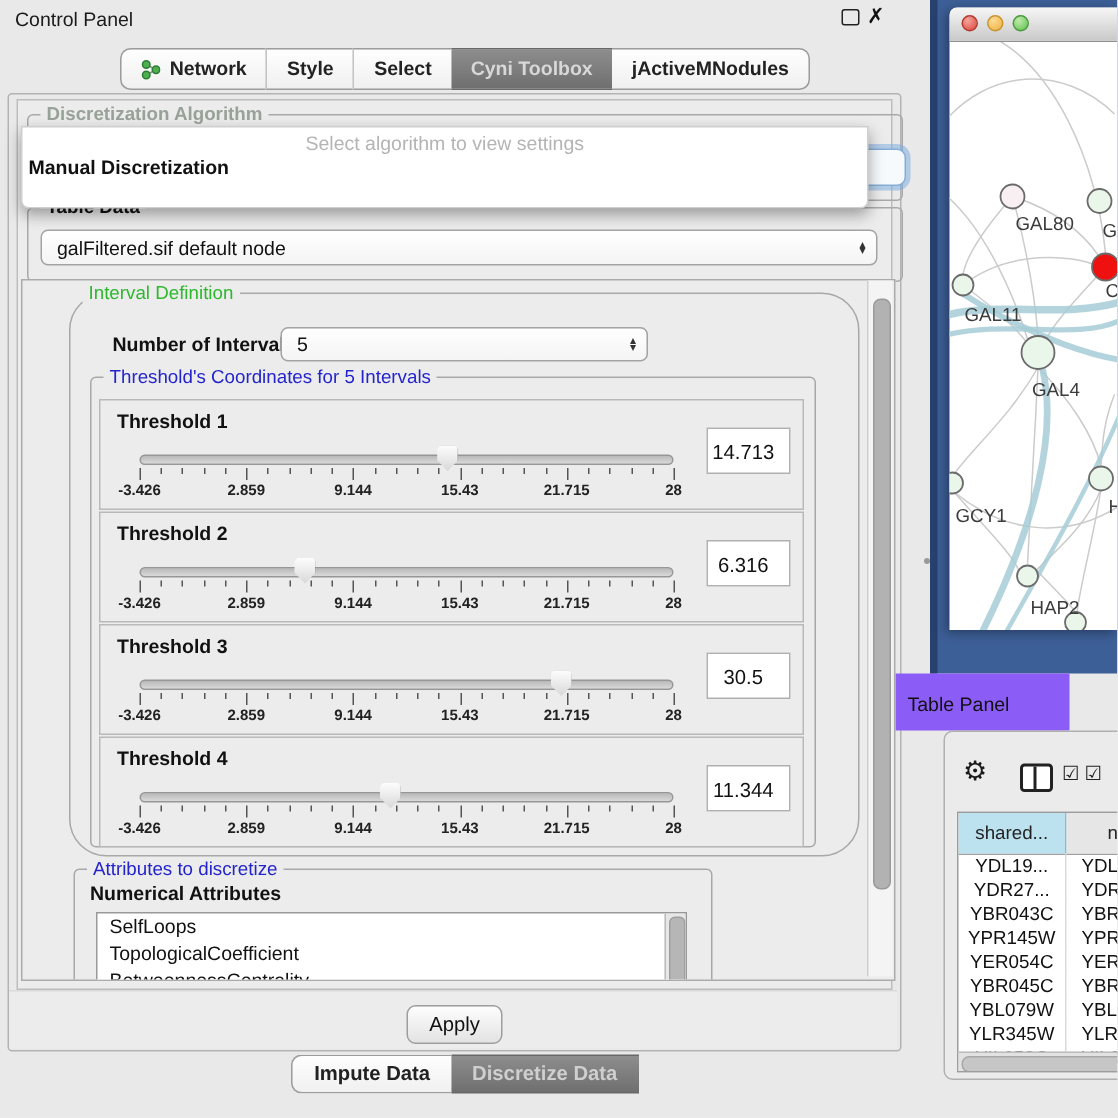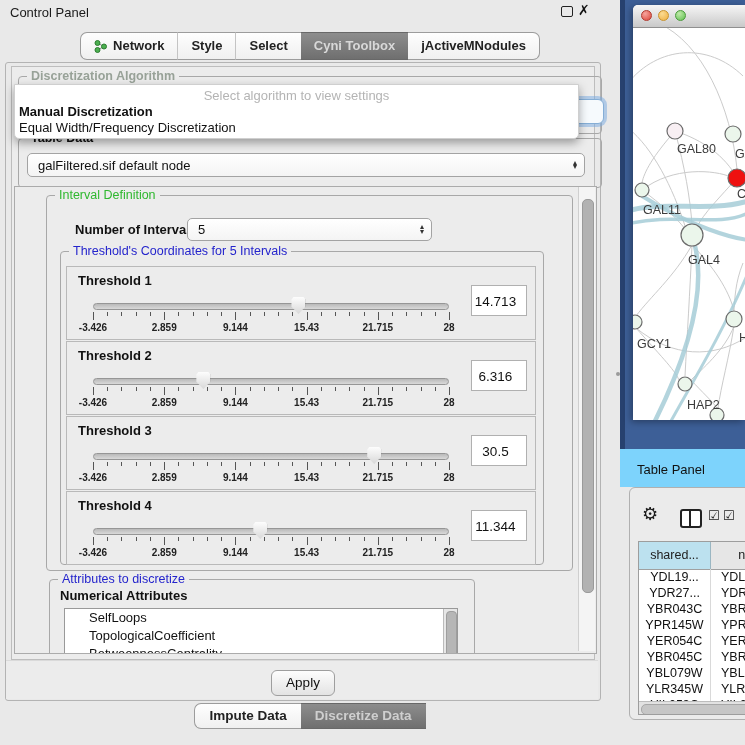--- a/index.html
+++ b/index.html
@@ -58,21 +58,21 @@
   .thumb{position:absolute;top:2px;width:14px;height:17px;background:linear-gradient(#fdfdfd,#d8d8d8);
          clip-path:polygon(14% 0,86% 0,100% 14%,100% 58%,50% 100%,0 58%,0 14%);
          filter:drop-shadow(0 0 1px #777);}
   .tick{position:absolute;width:1px;background:#555;}
   .tlabel{position:absolute;transform:translateX(-50%);font-size:10px;font-weight:700;color:#222;white-space:nowrap;}
   .thr-value{position:absolute;right:8px;top:18px;width:56px;height:31px;line-height:31px;background:#fff;
              border:1px solid #b0b0b0;font-size:13.5px;color:#111;text-align:center;padding-right:7px;box-sizing:border-box;}
 
   .attr-header{left:10px;top:8px;font-size:13px;font-weight:bold;color:#111;}
   .listbox{left:14px;top:28px;width:392px;height:62px;background:#fff;border:1px solid #999;overflow:hidden;}
-  .attr-item{position:relative;height:18px;line-height:18px;padding-left:24px;font-size:13px;color:#111;white-space:nowrap;}
+  .attr-item{position:relative;height:18px;line-height:18px;padding-left:8px;font-size:13px;color:#111;white-space:nowrap;}
   .list-scroll{right:0;top:0;width:13px;height:62px;background:#e7e7e7;border-left:1px solid #bbb;}
   .list-thumb{left:2px;top:2px;width:9px;height:54px;background:#b6b6b6;border:1px solid #9e9e9e;border-radius:4px;}
 
   .panel-scrollbar{left:578px;top:187px;width:16px;height:464px;background:#f4f4f4;border-left:1px solid #cfcfcf;z-index:2;}
   .panel-thumb{left:3px;top:12px;width:10px;height:392px;background:#b2b2b2;border:1px solid #9a9a9a;border-radius:5px;}
 
   .apply-strip{left:6px;top:660px;width:592px;height:38px;background:#ececec;border-top:1px solid #dadada;z-index:3;}
   .apply-btn{left:271px;top:670px;width:62px;height:24px;background:linear-gradient(#fdfdfd,#e3e3e3);
              border:1px solid #9e9e9e;border-radius:6px;font-size:13.5px;color:#111;text-align:center;line-height:23px;z-index:4;}
 
@@ -91,21 +91,21 @@
   .net-window{left:633px;top:5px;width:112px;height:415px;background:#fff;border-radius:5px 0 0 0;
               box-shadow:-2px 2px 7px rgba(0,0,0,.35);}
   .net-titlebar{position:absolute;left:0;top:0;width:112px;height:22px;background:linear-gradient(#f6f6f6,#c9c9c9);
                 border-bottom:1px solid #909090;border-radius:5px 0 0 0;}
   .light{position:absolute;top:5px;width:11px;height:11px;border-radius:50%;box-sizing:border-box;}
   .light.red{left:8px;background:radial-gradient(circle at 35% 30%,#f5a59e,#dd4438);border:1px solid #b03a30;}
   .light.yellow{left:25px;background:radial-gradient(circle at 35% 30%,#fbdb92,#efb03f);border:1px solid #c8932e;}
   .light.green{left:42px;background:radial-gradient(circle at 35% 30%,#bfeaa9,#5fc050);border:1px solid #4a9a3c;}
   .net-canvas{position:absolute;left:0;top:23px;}
 
-  .tp-strip{left:620px;top:449px;width:125px;height:38px;background:#7dd3fc;}
+  .tp-strip{left:588px;top:449px;width:125px;height:38px;background:#8b5cf6;}
   .tp-strip-label{left:17px;top:13px;font-size:13px;color:#111;}
   .table-panel{left:629px;top:487px;width:124px;height:231px;background:#ebebeb;border:1px solid #b0b0b0;border-radius:6px;}
   .gear{position:absolute;left:12px;top:17px;font-size:18px;color:#1a1a1a;line-height:18px;}
   .col-icon{position:absolute;left:50px;top:21px;width:18px;height:15px;border:2px solid #222;border-radius:3px;background:#fff;}
   .col-icon::after{content:"";position:absolute;left:7px;top:0;width:2px;height:15px;background:#222;}
   .chk{position:absolute;top:21px;font-size:13px;color:#222;line-height:13px;}
   .tp-table{position:absolute;left:8px;top:53px;width:164px;height:172px;background:#fff;border:1px solid #9d9d9d;overflow:hidden;}
   .tp-header{position:absolute;left:0;top:0;height:27px;display:flex;border-bottom:1px solid #a0a0a0;}
   .tp-h1{width:71px;background:#bce1ef;border-right:1px solid #9ab6c2;font-size:12.5px;color:#222;text-align:center;line-height:27px;}
   .tp-h2{width:86px;background:#e6e6e6;font-size:12.5px;color:#222;text-align:center;line-height:27px;}
@@ -153,37 +153,36 @@
   <div class="abs inner-panel"></div>
 
   <div class="abs group" style="left:18px;top:76px;width:582px;height:56px;">
     <span class="gtitle gray">Discretization Algorithm</span>
   </div>
   <div class="abs combo-fragment"></div>
 
   <div class="abs popup">
     <div class="abs pop-placeholder">Select algorithm to view settings</div>
     <div class="abs pop-opt1">Manual Discretization</div>
-    <div class="abs pop-opt2">Equal Width/Frequency Discretization</div>
   </div>
 
   <div class="abs group" style="left:18px;top:138px;width:582px;height:48px;">
     <span class="gtitle black">Table Data</span>
     <div class="combo" style="position:absolute;left:8px;top:14px;width:558px;height:24px;">
       <span class="cval">galFiltered.sif default node</span>
       <span class="spin">
         <span>▴</span>
           <span>▾</span>
       </span>
     </div>
   </div>
 
   <div class="abs scroll-area">
 
-    <div class="group" style="position:absolute;left:31px;top:8px;width:525px;height:374px;">
+    <div class="group" style="position:absolute;left:31px;top:8px;width:525px;height:374px;border-radius:25px;">
       <span class="gtitle green">Interval Definition</span>
       <div class="abs ni-label">Number of Intervals</div>
       <div class="combo ni-combo abs">
         <span class="cval">5</span>
         <span class="spin">
           <span>▴</span>
             <span>▾</span>
         </span>
       </div>
       <div class="group" style="position:absolute;left:13px;top:55px;width:482px;height:312px;">

